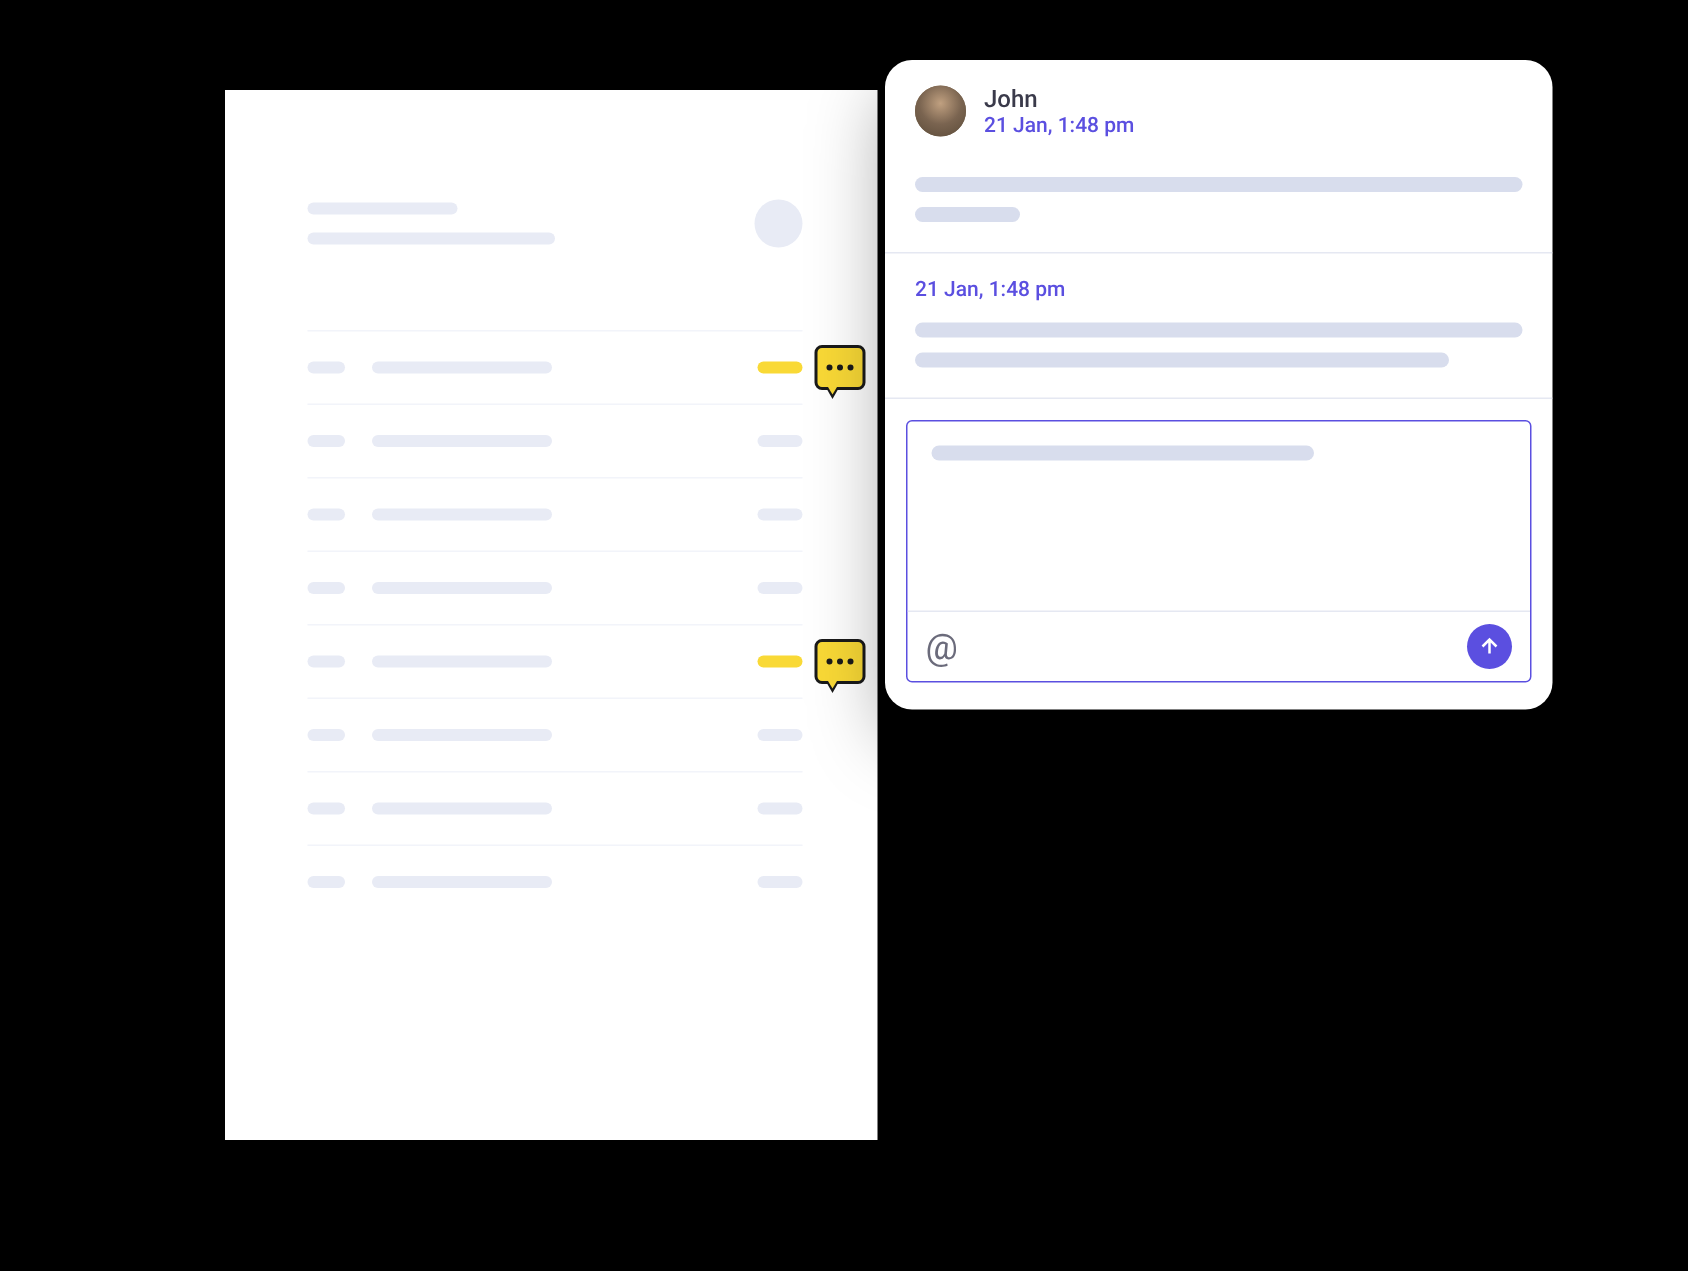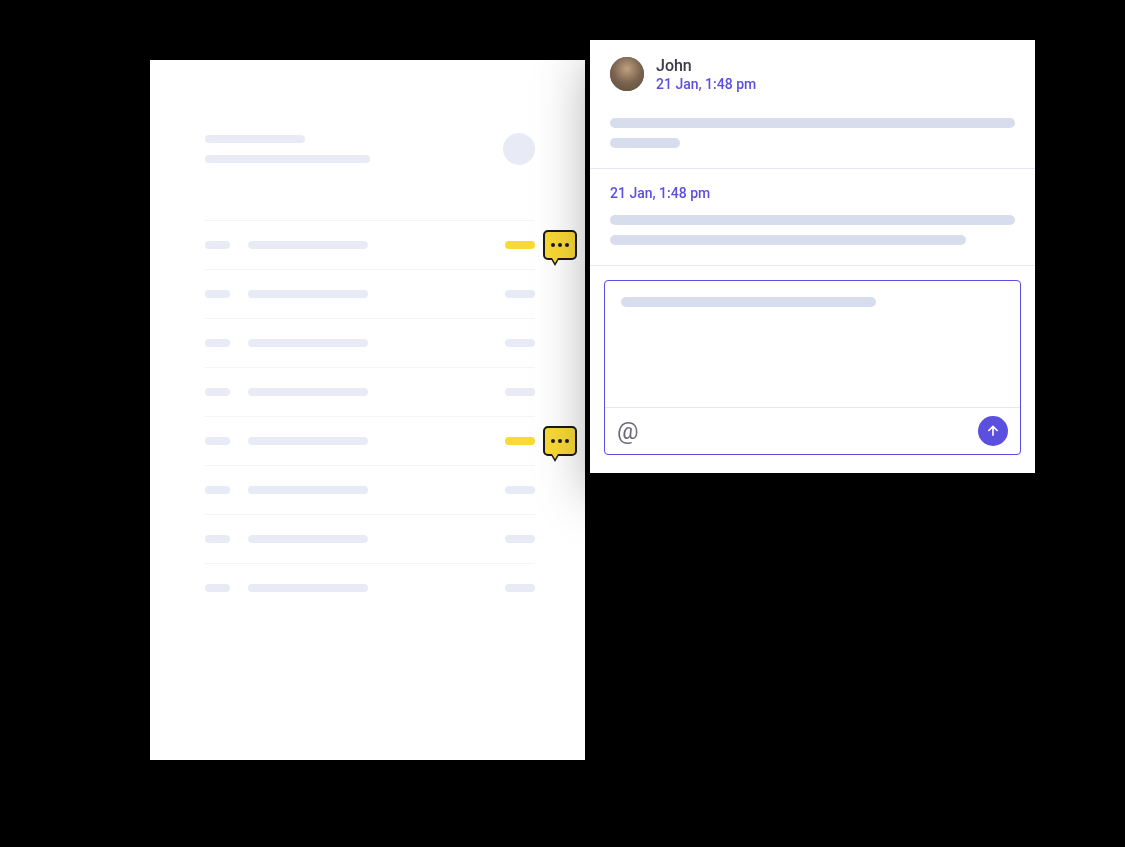--- a/index.html
+++ b/index.html
@@ -132,21 +132,21 @@
       height: 4px;
       background: #1a1a1a;
       border-radius: 50%;
     }
     .comment-panel {
       position: absolute;
       left: 590px;
       top: 40px;
       width: 445px;
       background: #fff;
-      border-radius: 0;
+      border-radius: 18px;
       box-shadow: 0 20px 50px rgba(0,0,0,0.35);
       overflow: hidden;
     }
     .comment-header {
       display: flex;
       align-items: center;
       gap: 12px;
       padding: 16px 20px 12px 20px;
     }
     .user-avatar {

